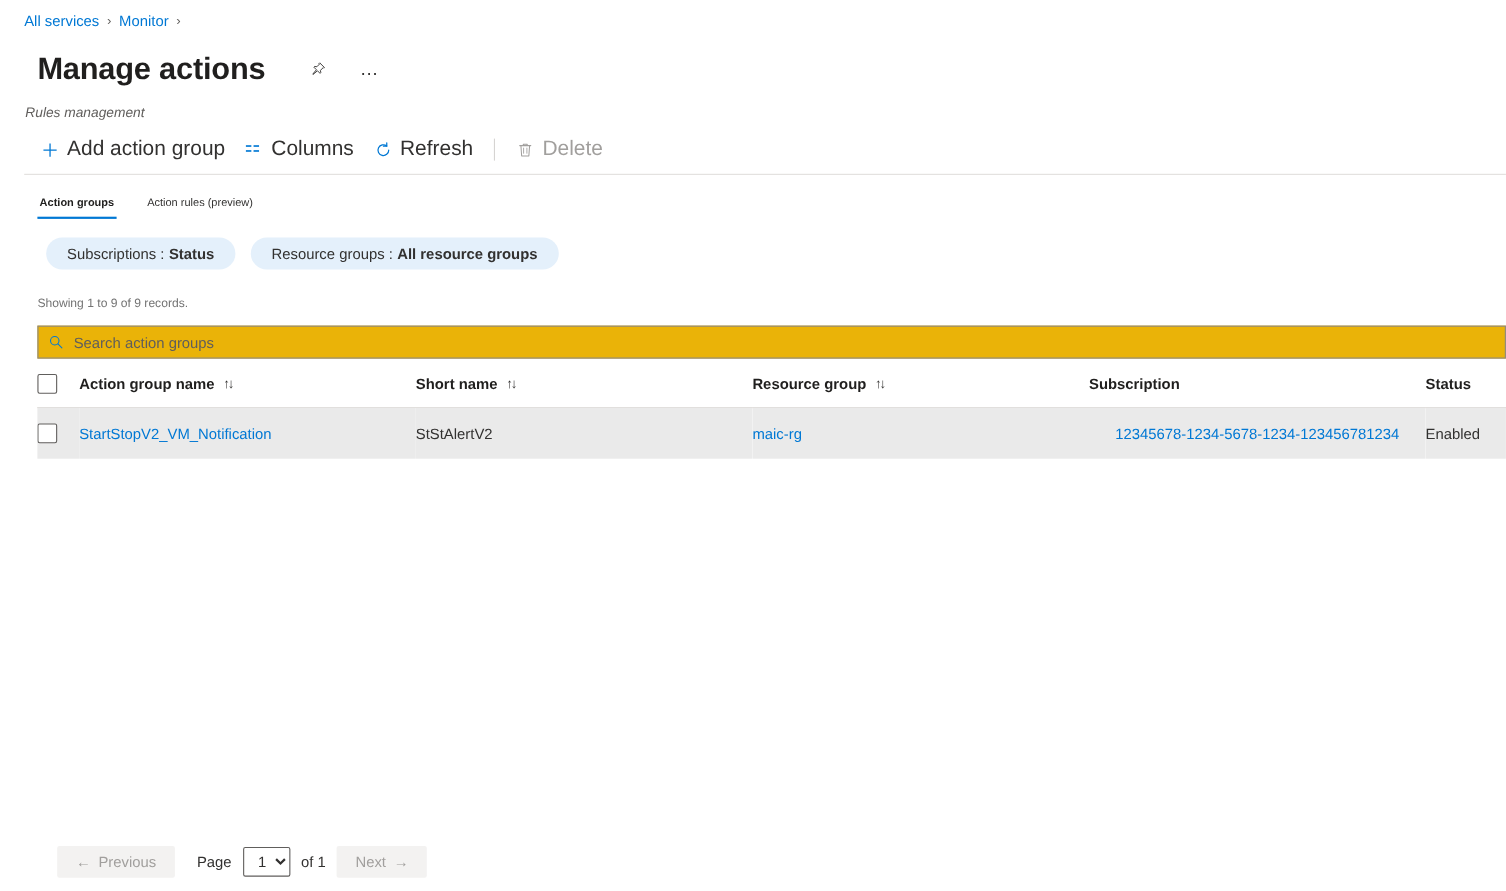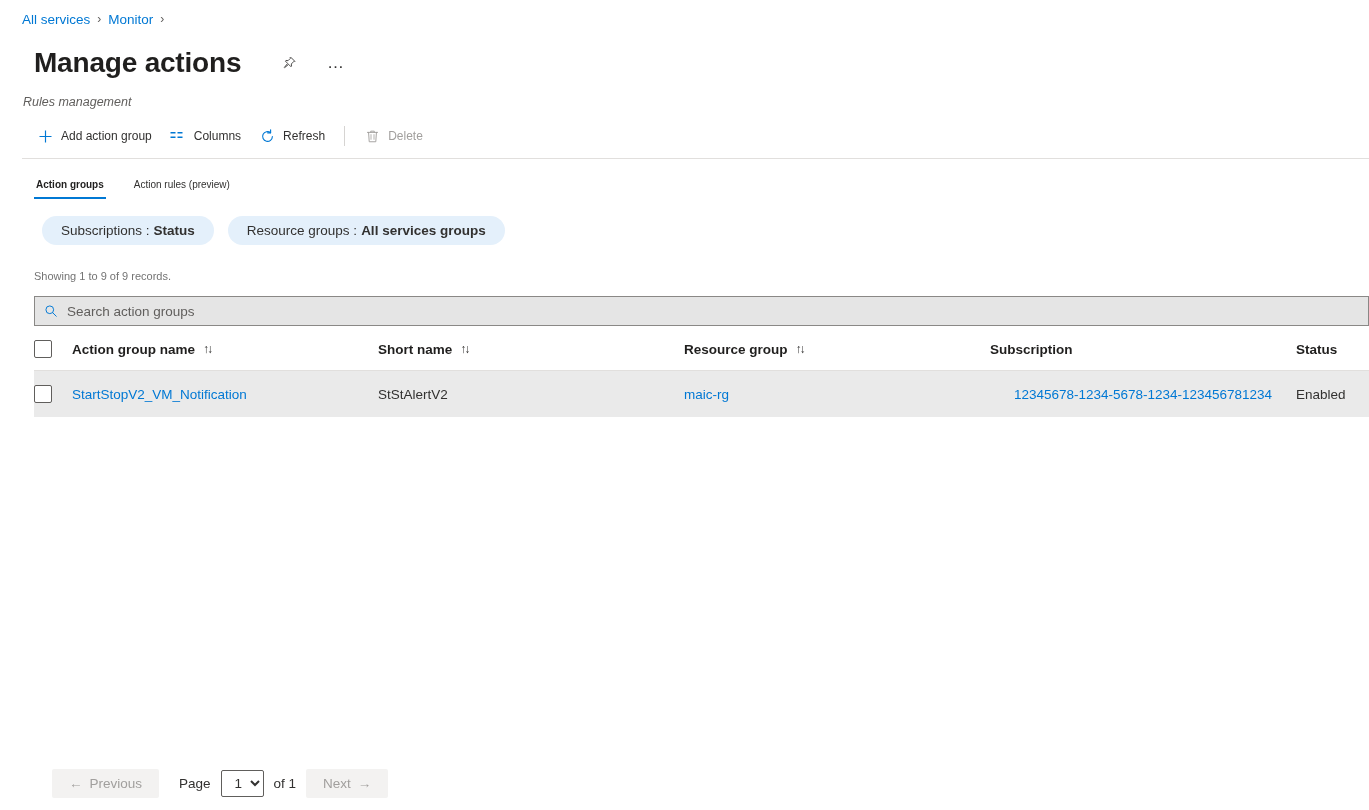--- a/index.html
+++ b/index.html
@@ -77,21 +77,21 @@
     display: flex;
     align-items: center;
     padding: 12px 0 0 28px;
     height: 42px;
   }
   .cmd-btn {
     display: flex;
     align-items: center;
     gap: 7px;
     padding: 4px 9px;
-    font-size: 12px;
+    font-size: 19px;
     color: #323130;
     cursor: pointer;
     border-radius: 2px;
     white-space: nowrap;
     background: transparent;
     border: none;
     font-family: inherit;
     height: 30px;
   }
   .cmd-btn.disabled {
@@ -179,21 +179,21 @@
     color: #737373;
   }
 
   
   .search-wrap {
     margin: 14px 0 0 34px;
     height: 30px;
     border: 1px solid #8a8886;
     display: flex;
     align-items: center;
-    background: #e5e5e5;
+    background: #eab308;
     padding: 0 8px;
   }
   .search-icon {
     color: #0078d4;
     display: flex;
     align-items: center;
     justify-content: center;
     width: 16px;
     height: 16px;
     flex: none;
@@ -392,21 +392,21 @@
   <div class="tab">Action rules (preview)</div>
 </div>
 
 <div class="filters">
   <div class="pill">
     <span class="pill-key">Subscriptions :</span>
     <span class="pill-val">Status</span>
   </div>
   <div class="pill">
     <span class="pill-key">Resource groups :</span>
-    <span class="pill-val">All services groups</span>
+    <span class="pill-val">All resource groups</span>
   </div>
 </div>
 
 <div class="records-line">Showing 1 to 9 of 9 records.</div>
 
 <div class="search-wrap">
   <span class="search-icon">
     <svg width="14" height="14" viewBox="0 0 16 16">
       <circle cx="6.6" cy="6.6" r="4.4" fill="none" stroke="#0078d4" stroke-width="1.1"></circle>
       <path d="M9.9 9.9 14 14" stroke="#0078d4" stroke-width="1.1" stroke-linecap="round"></path>

